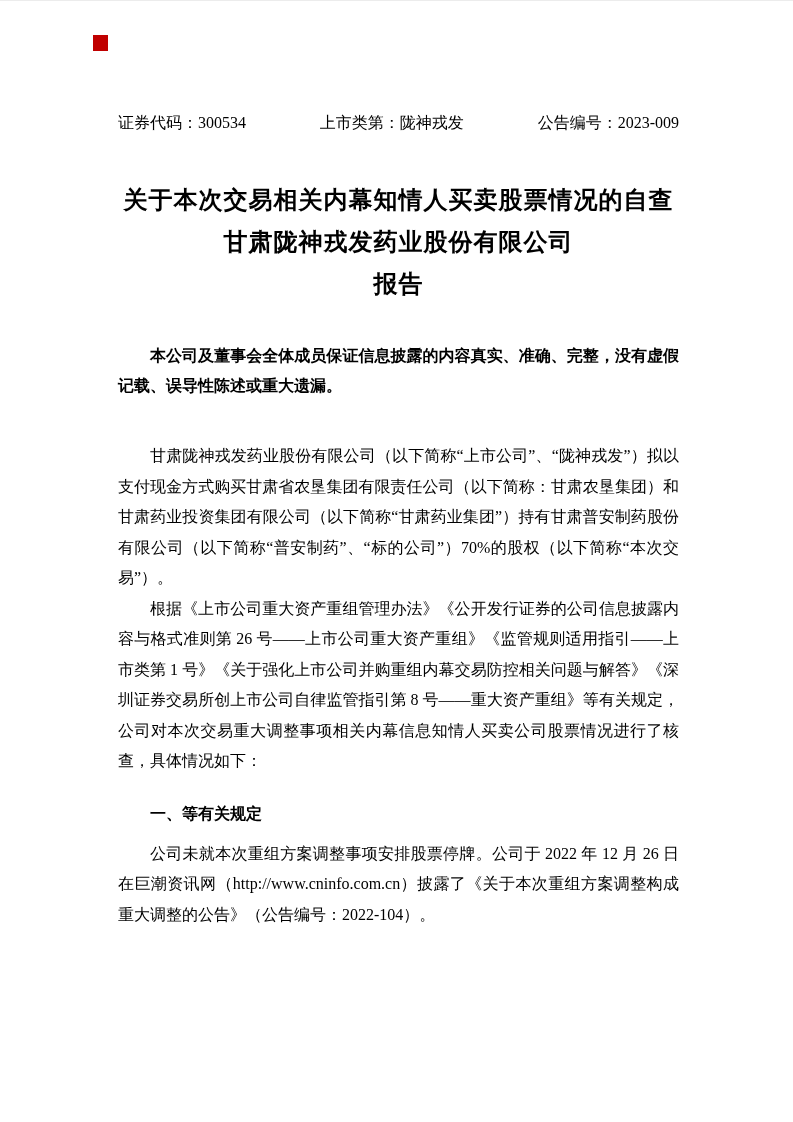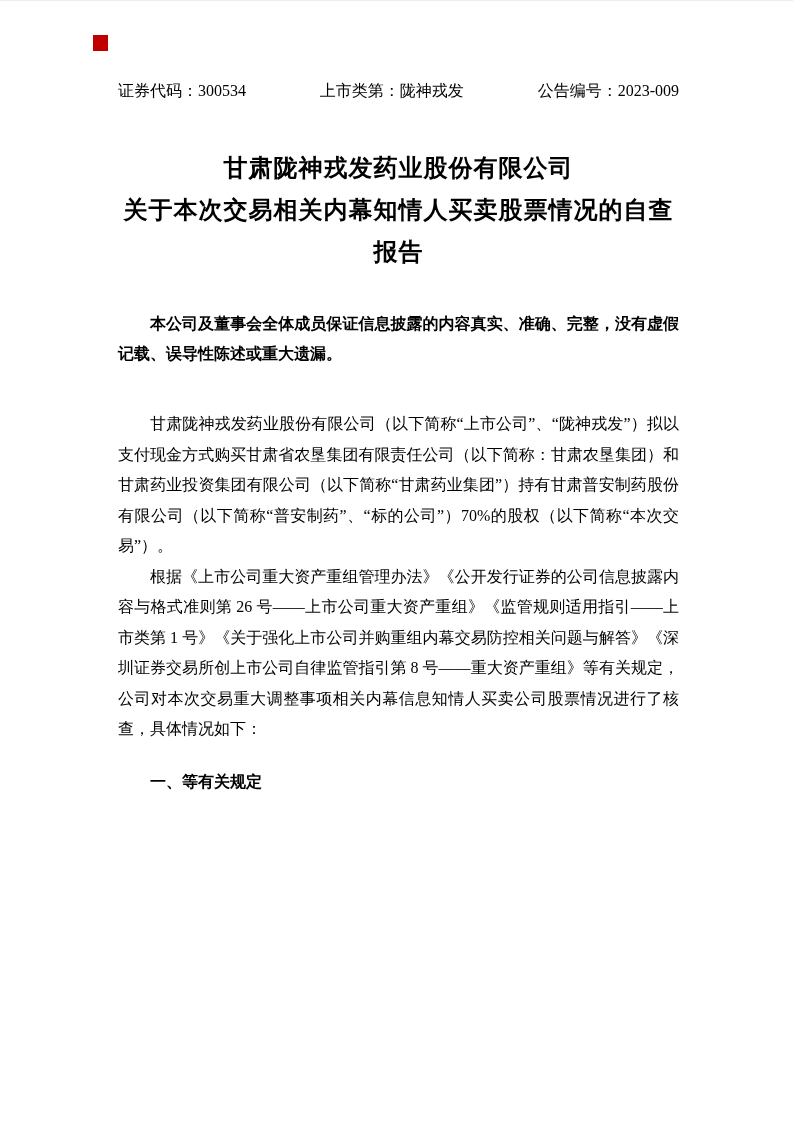--- a/index.html
+++ b/index.html
@@ -16,21 +16,21 @@
   }
   .red-mark {
     position: absolute;
     left: 93px;
     top: 34px;
     width: 15px;
     height: 16px;
     background: #c00000;
   }
   .content {
-    padding: 80px 114px 0 118px;
+    padding: 112px 114px 0 118px;
   }
   .doc-header {
     display: flex;
     justify-content: space-between;
     align-items: baseline;
     font-size: 16px;
     line-height: 20px;
     white-space: nowrap;
   }
   .title-block {
@@ -74,29 +74,30 @@
 
   <div class="content">
 
     <div class="doc-header">
       <span>证券代码：300534</span>
       <span>上市类第：陇神戎发</span>
       <span>公告编号：2023-009</span>
     </div>
 
     <div class="title-block">
+      <div>关于本次交易相关内幕知情人买卖股票情况的自查</div>
       <div>甘肃陇神戎发药业股份有限公司</div>
-      <div>关于本次交易相关内幕知情人买卖股票情况的自查</div>
       <div>报告</div>
     </div>
 
     <p class="pledge">本公司及董事会全体成员保证信息披露的内容真实、准确、完整，没有虚假记载、误导性陈述或重大遗漏。</p>
 
     <p class="para first-block">甘肃陇神戎发药业股份有限公司（以下简称“上市公司”、“陇神戎发”）拟以支付现金方式购买甘肃省农垦集团有限责任公司（以下简称：甘肃农垦集团）和甘肃药业投资集团有限公司（以下简称“甘肃药业集团”）持有甘肃普安制药股份有限公司（以下简称“普安制药”、“标的公司”）70%的股权（以下简称“本次交易”）。</p>
 
     <p class="para">根据《上市公司重大资产重组管理办法》《公开发行证券的公司信息披露内容与格式准则第 26 号——上市公司重大资产重组》《监管规则适用指引——上市类第 1 号》《关于强化上市公司并购重组内幕交易防控相关问题与解答》《深圳证券交易所创上市公司自律监管指引第 8 号——重大资产重组》等有关规定，公司对本次交易重大调整事项相关内幕信息知情人买卖公司股票情况进行了核查，具体情况如下：</p>
 
     <h3 class="section-heading">一、等有关规定</h3>
 
+    <p class="para">公司未就本次重组方案调整事项安排股票停牌。公司于 2022 年 12 月 26 日在巨潮资讯网（http://www.cninfo.com.cn）披露了《关于本次重组方案调整构成重大调整的公告》（公告编号：2022-104）。</p>
 
 
   </div>
 </div>
 
 </body></html>

